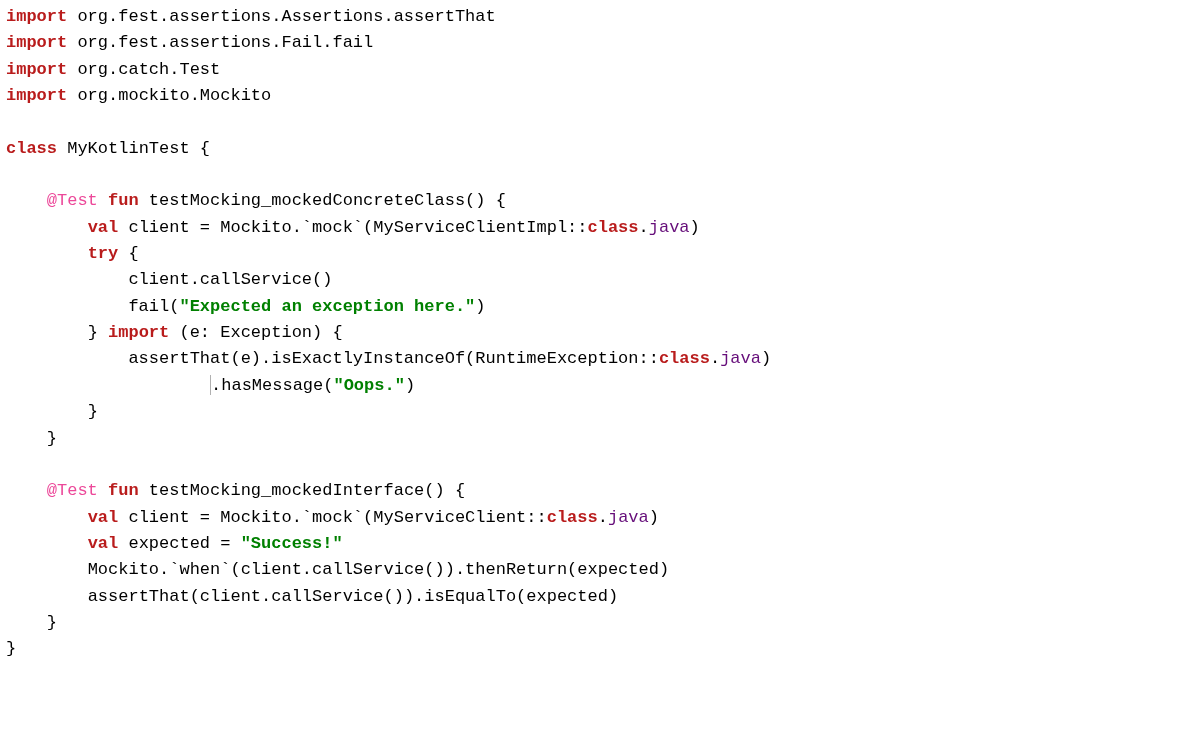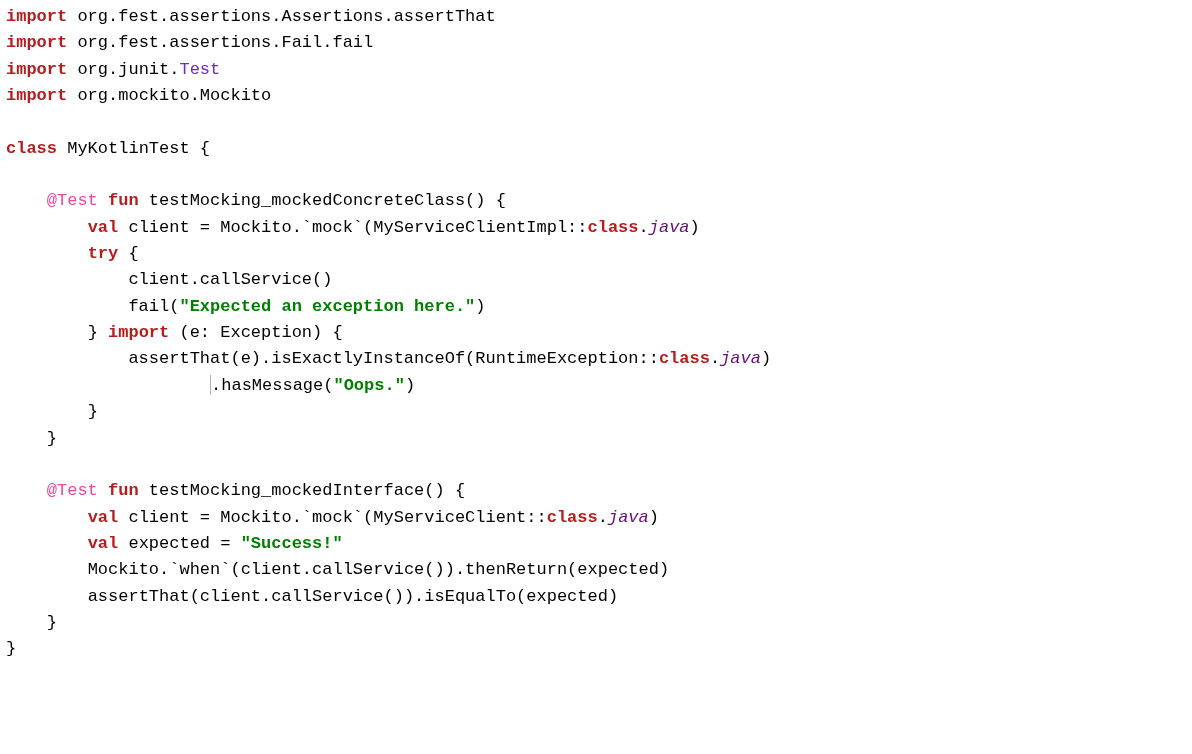--- a/index.html
+++ b/index.html
@@ -10,40 +10,40 @@
       font-size: 17px;
       line-height: 1.55;
       color: #000000;
     }
     pre {
       margin: 0;
       font-family: inherit;
       white-space: pre;
     }
     .kw { color: #b91c1c; font-weight: bold; }
-    .classname { color: #6d28d9; }
-    .ext { color: #660E7A; font-style: italic; }
+    .classname { color: #000000; }
+    .ext { color: #660E7A; }
     .anno { color: #ec4899; }
     .str { color: #008000; font-weight: bold; }
     .cursor {
       display: inline-block;
       width: 1px;
       height: 1.15em;
       background: #b0b0b0;
       vertical-align: text-bottom;
       margin-left: 0px;
       margin-right: 0px;
     }
   </style>
 </head>
 <body>
 
 <pre><span><span class="kw">import</span><span> org.fest.assertions.Assertions.assertThat</span></span>
 <span><span class="kw">import</span><span> org.fest.assertions.Fail.fail</span></span>
-<span><span class="kw">import</span><span> org.junit.</span><span class="classname">Test</span></span>
+<span><span class="kw">import</span><span> org.catch.</span><span class="classname">Test</span></span>
 <span><span class="kw">import</span><span> org.mockito.Mockito</span></span>
 <span></span>
 <span><span class="kw">class</span><span> MyKotlinTest {</span></span>
 <span></span>
 <span><span>    </span><span class="anno">@Test</span><span class="kw"> fun</span><span> testMocking_mockedConcreteClass() {</span></span>
 <span><span>        </span><span class="kw">val</span><span> client = Mockito.`mock`(MyServiceClientImpl::</span><span class="kw">class</span><span>.</span><span class="ext">java</span><span>)</span></span>
 <span><span>        </span><span class="kw">try</span><span> {</span></span>
 <span><span>            </span><span>client.callService()</span></span>
 <span><span>            </span><span>fail(</span><span class="str">"Expected an exception here."</span><span>)</span></span>
 <span><span>        </span><span>} </span><span class="kw">import</span><span> (e: Exception) {</span></span>

